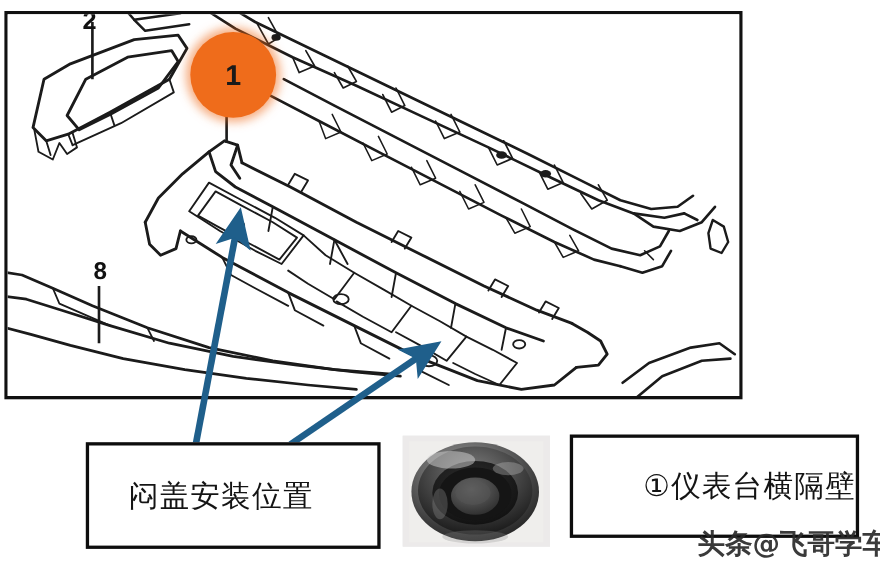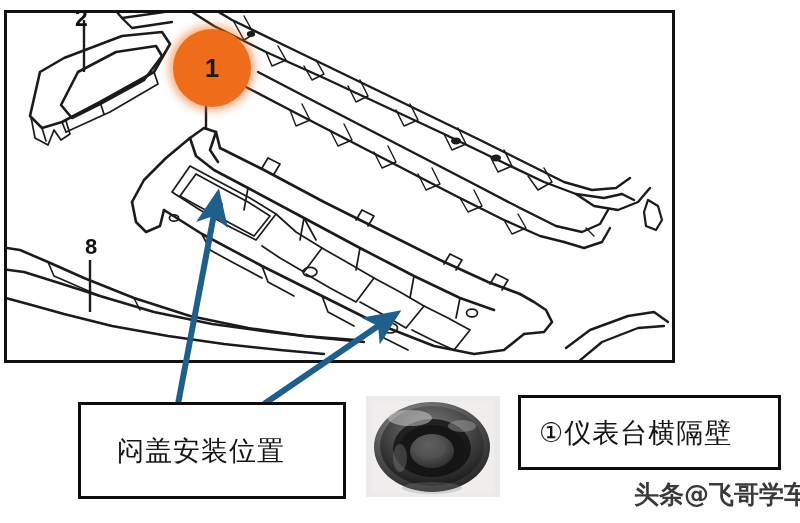--- a/index.html
+++ b/index.html
@@ -105,21 +105,22 @@
   #label-box-left {
     left: 78px;
     top: 402px;
     width: 268px;
     height: 97px;
   }
   #label-box-right {
     left: 518px;
     top: 395px;
     width: 263px;
-    height: 75px;
+    height: 94px;
+    justify-content: flex-end;
   }
   .label-text {
     font-family: "DejaVu Sans", "Liberation Sans", sans-serif;
     font-size: 27px;
     color: #141414;
     letter-spacing: 1px;
     padding-left: 36px;
     white-space: nowrap;
   }
   #label-box-right .label-text {

